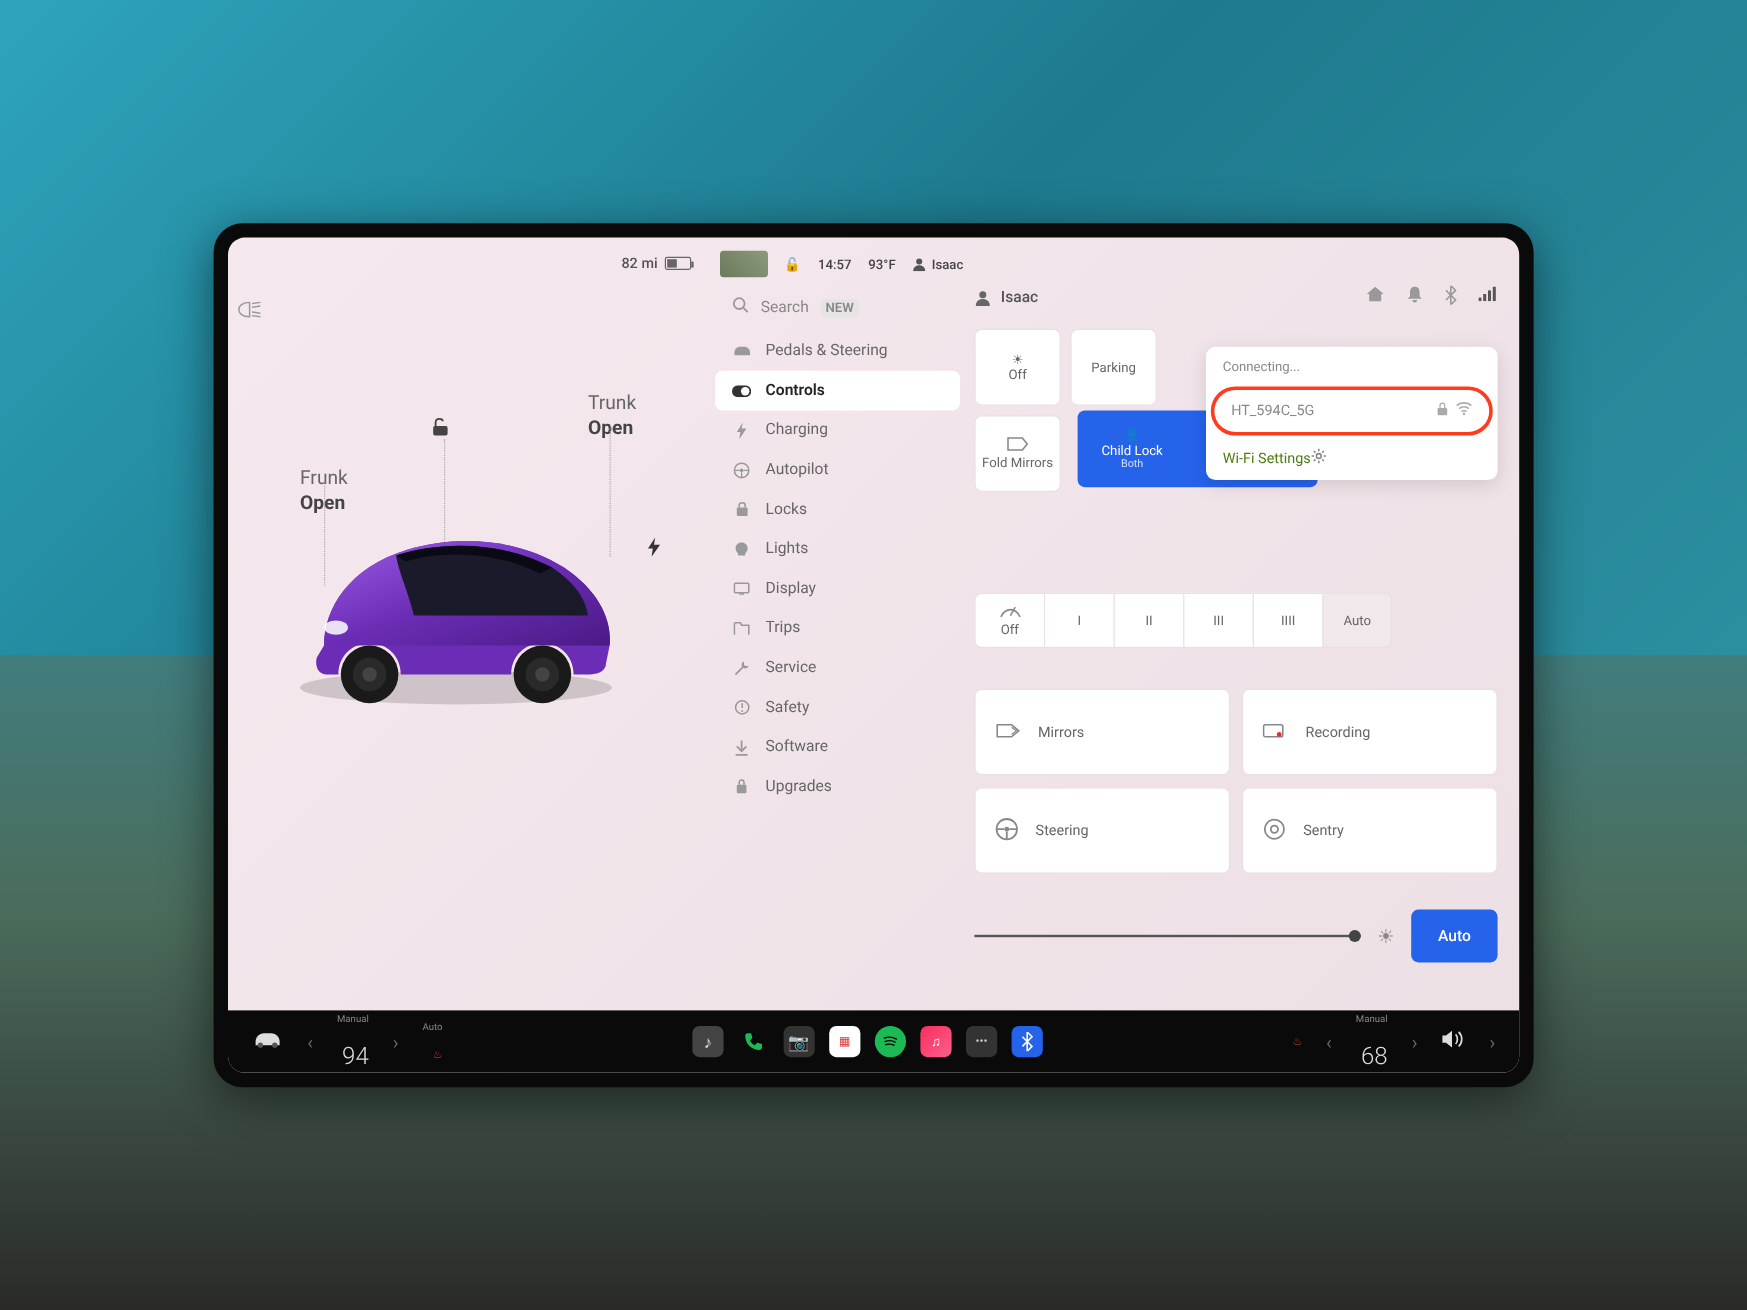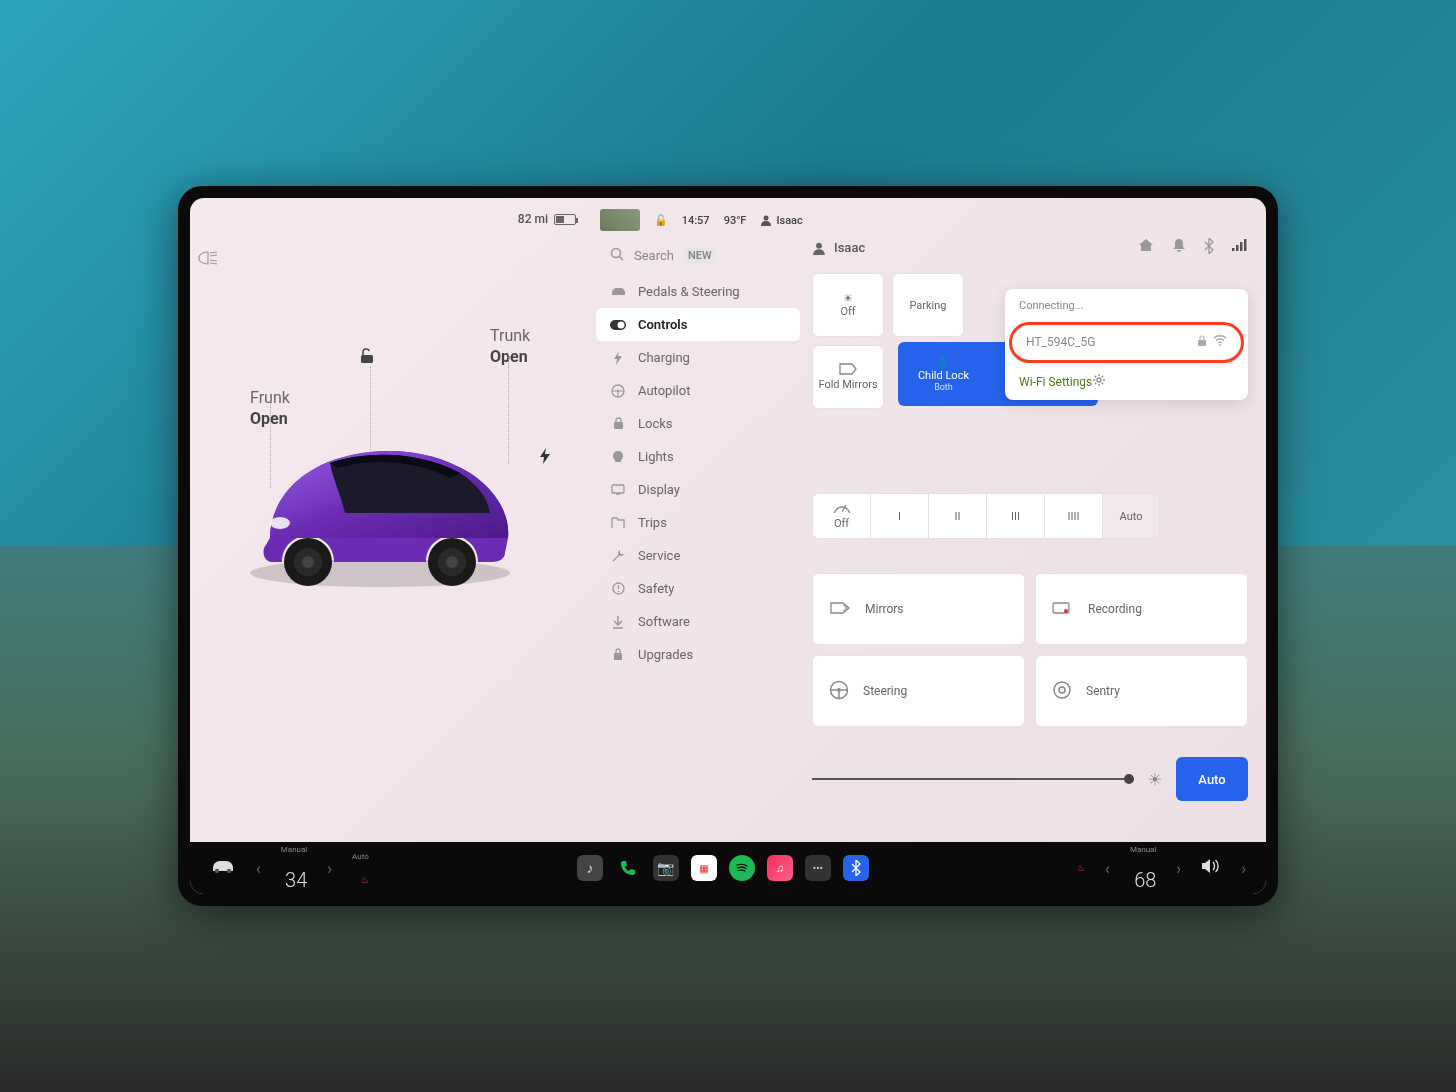--- a/index.html
+++ b/index.html
@@ -419,21 +419,21 @@
 
 <div class="bottom-bar">
   <span><svg width="26" height="16" viewBox="0 0 26 16">
             <path d="M3 10 C3 6 6 3 10 3 L16 3 C20 3 23 6 23 10 L23 13 L3 13 Z" fill="#ddd"></path>
             <circle cx="7" cy="13" r="2.2" fill="#555"></circle>
             <circle cx="19" cy="13" r="2.2" fill="#555"></circle>
           </svg></span>
   <span class="chev">‹</span>
   <div class="bb-item">
           <span style="font-size:8px;color:#888">Manual</span>
-          <span class="bb-temp">34</span>
+          <span class="bb-temp">94</span>
         </div>
   <span class="chev">›</span>
   <div class="bb-item">
           <span style="font-size:8px;color:#888">Auto</span>
           <span style="color:#e04040">♨</span>
         </div>
 
   <div class="bb-apps">
     <div class="app-icon" style="background:#444">♪</div>
     <div class="app-icon" style="color:#1db954">

